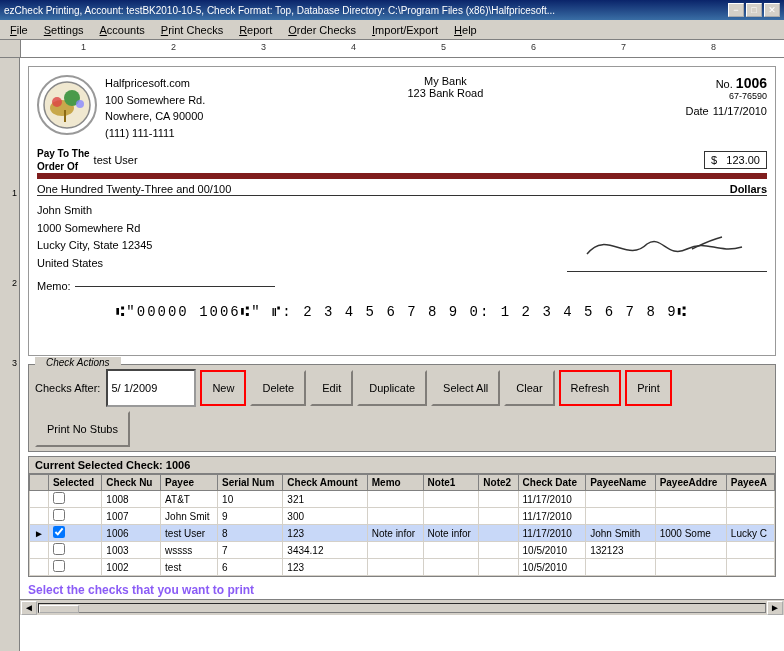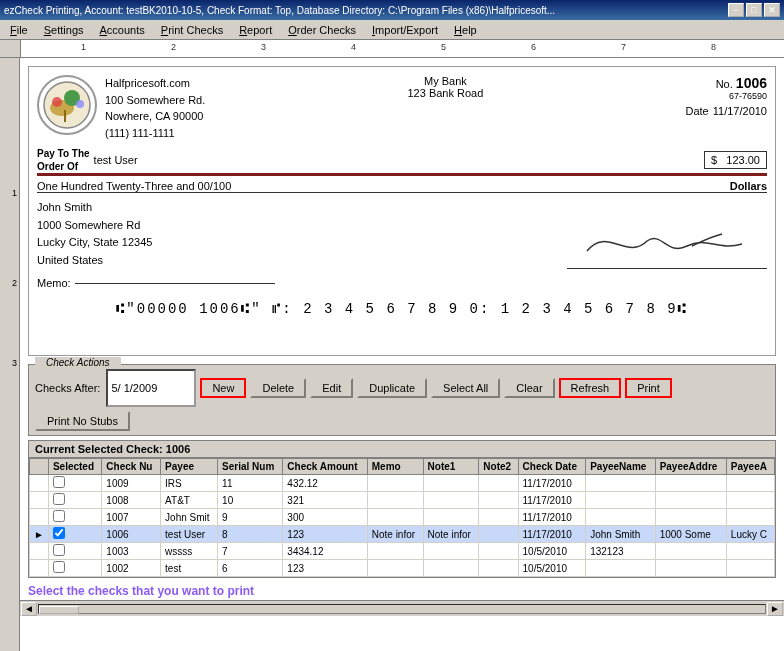--- a/index.html
+++ b/index.html
@@ -140,21 +140,21 @@
       display: flex;
       align-items: center;
       margin-top: 4px;
     }
     .date-label { margin-right: 4px; font-size: 11px; }
 
     .pay-to-line {
       display: flex;
       align-items: center;
       margin: 6px 0 4px 0;
-      border-bottom: 3px solid #7f1d1d;
+      border-bottom: 6px solid #7f1d1d;
     }
     .pay-label { font-size: 10px; line-height: 1.3; margin-right: 4px; font-weight: bold; }
     .pay-name { font-size: 11px; flex: 1; }
     .amount-box {
       border: 1px solid #333;
       padding: 2px 6px;
       font-size: 11px;
       margin-left: 8px;
     }
 
@@ -237,21 +237,21 @@
       font-size: 11px;
       width: 90px;
       height: 22px;
     }
     .action-btn {
       border: 2px outset #d4d0c8;
       background: #d4d0c8;
       padding: 2px 10px;
       font-size: 11px;
       cursor: pointer;
-      height: 20px;
+      height: 36px;
     }
     .action-btn.highlighted {
       border: 2px solid red;
       background: #d4d0c8;
     }
 
     
     .table-section {
       border: 1px solid #808080;
       margin: 0 8px 4px 8px;
@@ -468,35 +468,20 @@
               <th>Memo</th>
               <th>Note1</th>
               <th>Note2</th>
               <th>Check Date</th>
               <th>PayeeName</th>
               <th>PayeeAddre</th>
               <th>PayeeA</th>
             </tr>
           </thead>
           <tbody id="table-body">
-          <tr>
-                <td class="row-indicator"></td>
-                <td><input type="checkbox" style=""></td>
-                <td>1009</td>
-                <td>IRS</td>
-                <td>11</td>
-                <td>432.12</td>
-                <td></td>
-                <td></td>
-                <td></td>
-                <td>11/17/2010</td>
-                <td></td>
-                <td></td>
-                <td></td>
-              </tr>
               <tr>
                 <td class="row-indicator"></td>
                 <td><input type="checkbox" style=""></td>
                 <td>1008</td>
                 <td>AT&amp;T</td>
                 <td>10</td>
                 <td>321</td>
                 <td></td>
                 <td></td>
                 <td></td>

